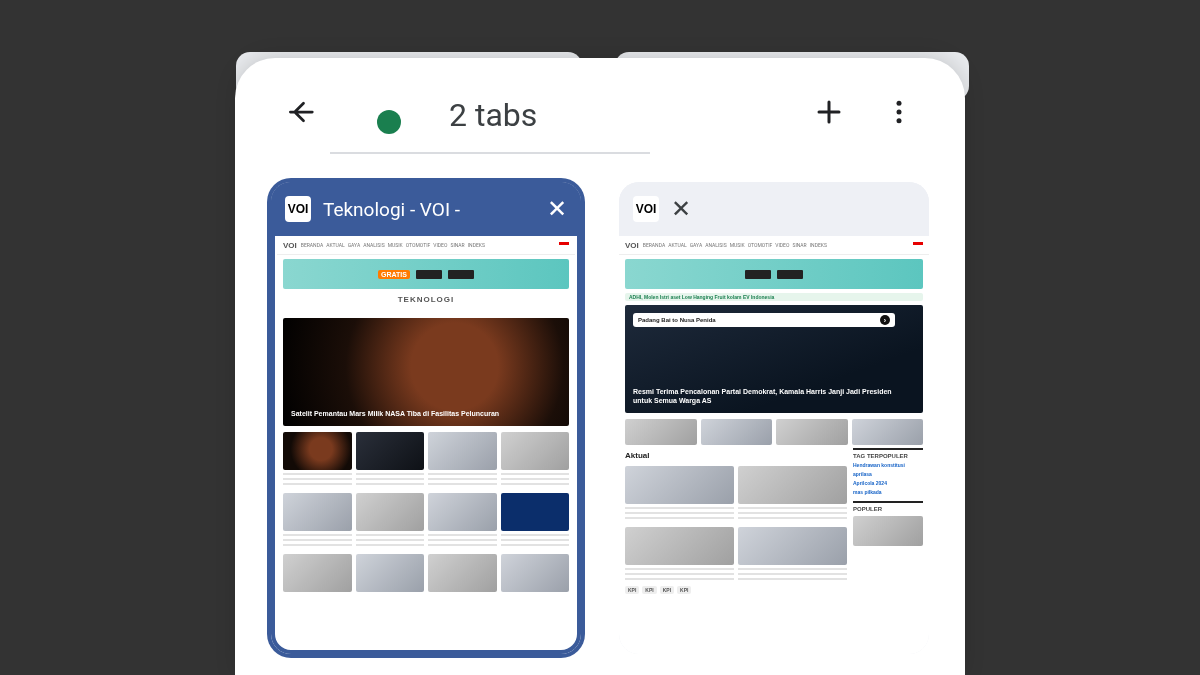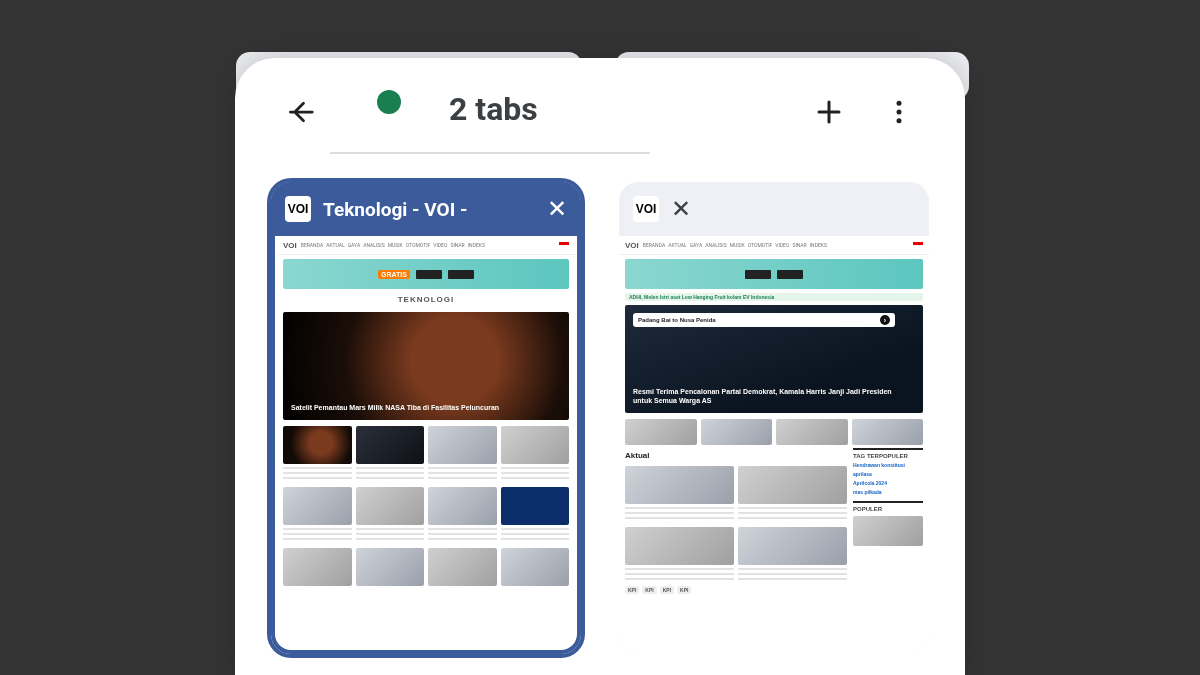--- a/index.html
+++ b/index.html
@@ -6,49 +6,49 @@
   .stage{position:relative;width:1200px;height:675px;}
   
   .bg-tab{position:absolute;top:52px;height:48px;background:#e8eaed;border-radius:14px;display:flex;align-items:center;padding:0 18px;gap:12px;color:#4d4d4d;}
   .bg-tab.left{left:236px;width:310px;}
   .bg-tab.right{left:615px;width:318px;}
   .favicon{width:26px;height:26px;background:#fff;border-radius:4px;display:flex;align-items:center;justify-content:center;font:700 12px/1 Arial;color:#000;}
   .bg-tab .title{flex:1;font-size:22px;white-space:nowrap;overflow:hidden;text-overflow:clip;}
   .bg-tab .x{font-size:22px;color:#3c4043;}
   
   .sheet{position:absolute;left:235px;top:58px;width:730px;height:617px;background:#fff;border-radius:40px 40px 0 0;box-shadow:0 -2px 20px rgba(0,0,0,.15);}
-  .toolbar{display:flex;align-items:flex-start;gap:26px;padding:32px 44px 10px 44px;font-weight:bold;}
+  .toolbar{display:flex;align-items:flex-end;gap:26px;padding:32px 44px 10px 44px;}
   .icon-btn{width:44px;height:44px;display:flex;align-items:center;justify-content:center;color:#202124;}
   .icon-btn svg{width:30px;height:30px;}
   .dot{width:24px;height:24px;border-radius:50%;background:#1a7f4f;margin-left:28px;}
   .tab-count{font-size:32px;color:#3c4043;margin-left:22px;}
   .toolbar-spacer{flex:1;}
   .underline{height:2px;background:#dadce0;margin:8px 0 0 0;margin-left:95px;width:320px;}
   
   .grid{display:flex;gap:38px;padding:28px 36px;}
   .tab-card{width:310px;border-radius:20px;overflow:hidden;position:relative;background:#fff;}
   .tab-card.selected{box-shadow:0 0 0 4px #3b5b9a inset, 0 0 0 4px #3b5b9a;}
   .tab-card.muted{background:#eef0f5;}
   .tab-header{display:flex;align-items:center;gap:12px;padding:10px 14px;height:34px;}
   .tab-card.selected .tab-header{background:#3b5b9a;color:#fff;}
   .tab-card.muted .tab-header{background:#eef0f5;color:#3c4043;}
-  .tab-title{flex:1;font-size:19px;white-space:nowrap;overflow:hidden;font-weight:bold;}
+  .tab-title{flex:1;font-size:19px;white-space:nowrap;overflow:hidden;}
   .close-x{font-size:24px;font-weight:300;cursor:pointer;}
   .tab-card.selected .close-x{color:#fff;}
   .preview{background:#fff;height:418px;position:relative;font-size:6px;color:#555;}
   .tab-card.selected .preview{margin:0 6px 6px 6px;border-radius:0 0 14px 14px;height:412px;overflow:hidden;}
   
   .pv-top{height:18px;background:#fff;border-bottom:1px solid #eee;display:flex;align-items:center;padding:0 6px;gap:4px;}
   .pv-logo{font:700 8px Arial;}
   .pv-nav{display:flex;gap:3px;font-size:5px;color:#777;}
   .pv-flag{margin-left:auto;width:10px;height:6px;background:linear-gradient(#e60000 50%,#fff 50%);}
   .pv-banner{height:30px;background:linear-gradient(90deg,#8ad7d0,#5cc6bf);margin:4px 6px;border-radius:2px;display:flex;align-items:center;justify-content:center;gap:6px;}
   .pv-banner .g{background:#ff7a00;color:#fff;font:700 7px Arial;padding:1px 3px;border-radius:2px;}
   .pv-banner .btn{width:26px;height:9px;background:#222;border-radius:1px;}
-  .pv-section{text-align:center;font:700 8px Arial;letter-spacing:1px;padding:2px 0 8px;}
+  .pv-section{text-align:center;font:700 8px Arial;letter-spacing:1px;padding:2px 0 14px;}
   .pv-hero{position:relative;margin:0 6px;height:108px;border-radius:2px;overflow:hidden;background:radial-gradient(circle at 60% 45%, #7a3a1e 0 24%, #1b0e08 60%, #000 100%);}
   .pv-hero2{background:linear-gradient(160deg,#1e2a3b,#0a1420 70%);}
   .pv-hero .cap{position:absolute;left:8px;bottom:8px;right:30px;color:#fff;font:700 7px/1.2 Arial;}
   .pv-chip{position:absolute;left:8px;top:8px;right:28px;background:#fff;border-radius:3px;height:14px;display:flex;align-items:center;padding:0 5px;font:600 6px Arial;color:#222;}
   .pv-chip .go{margin-left:auto;width:10px;height:10px;border-radius:50%;background:#111;color:#fff;display:flex;align-items:center;justify-content:center;font-size:7px;}
   .pv-greenbar{height:8px;background:#e6f5ec;margin:4px 6px 0;border-radius:2px;font:600 5px Arial;color:#1a7f4f;display:flex;align-items:center;padding:0 4px;}
   .pv-row{display:flex;gap:4px;margin:6px 6px 0;}
   .pv-cell{flex:1;}
   .pv-thumb{height:38px;border-radius:2px;background:linear-gradient(135deg,#bbb,#777);} 
   .pv-thumb.a{background:radial-gradient(circle at 55% 45%, #7a3a1e 0 26%, #120a06 70%);} 

